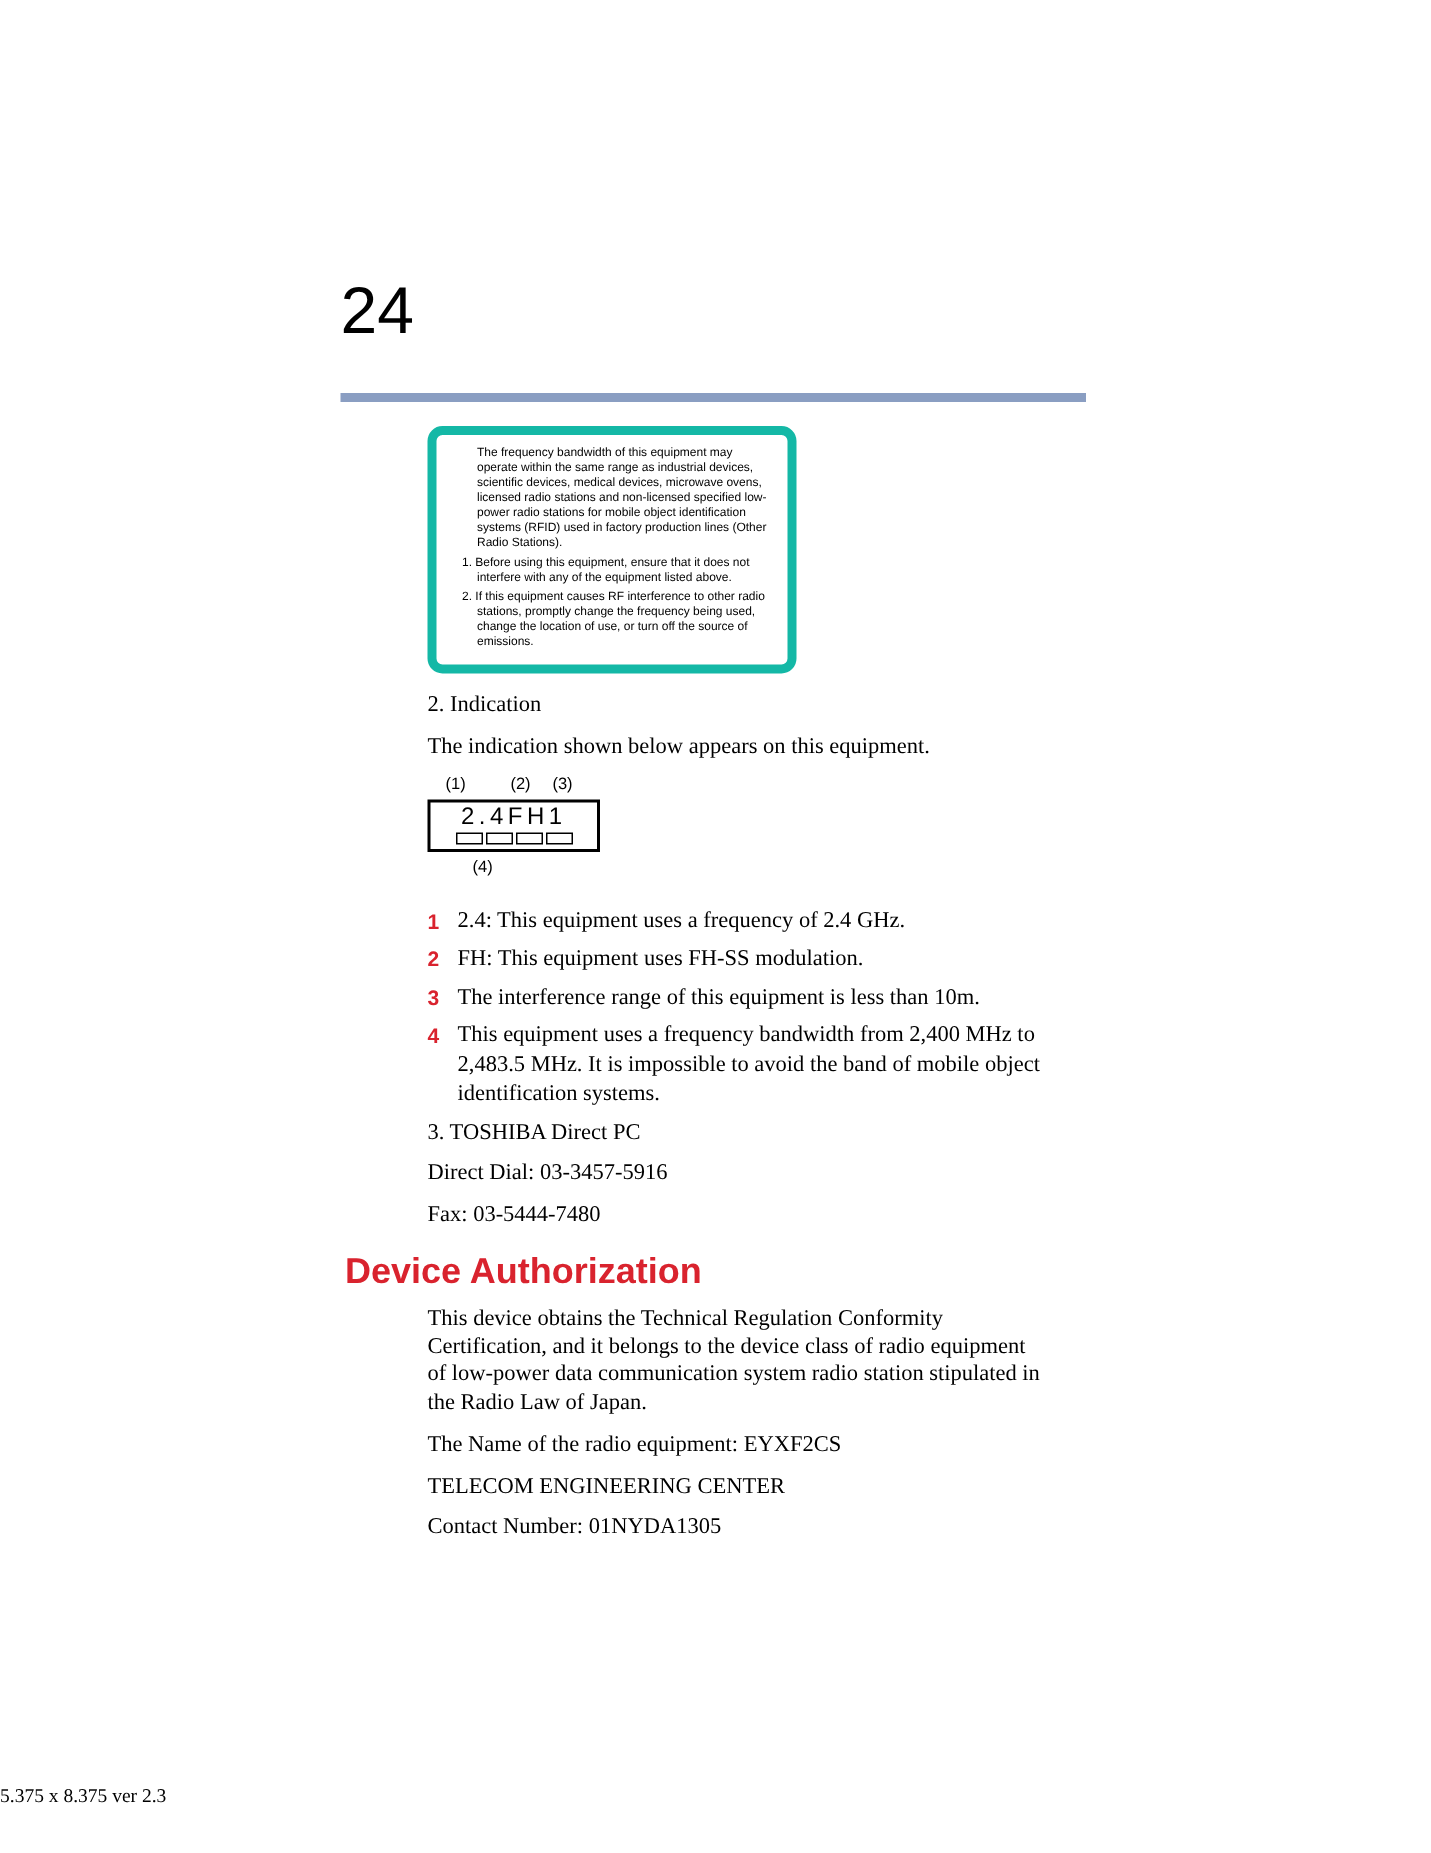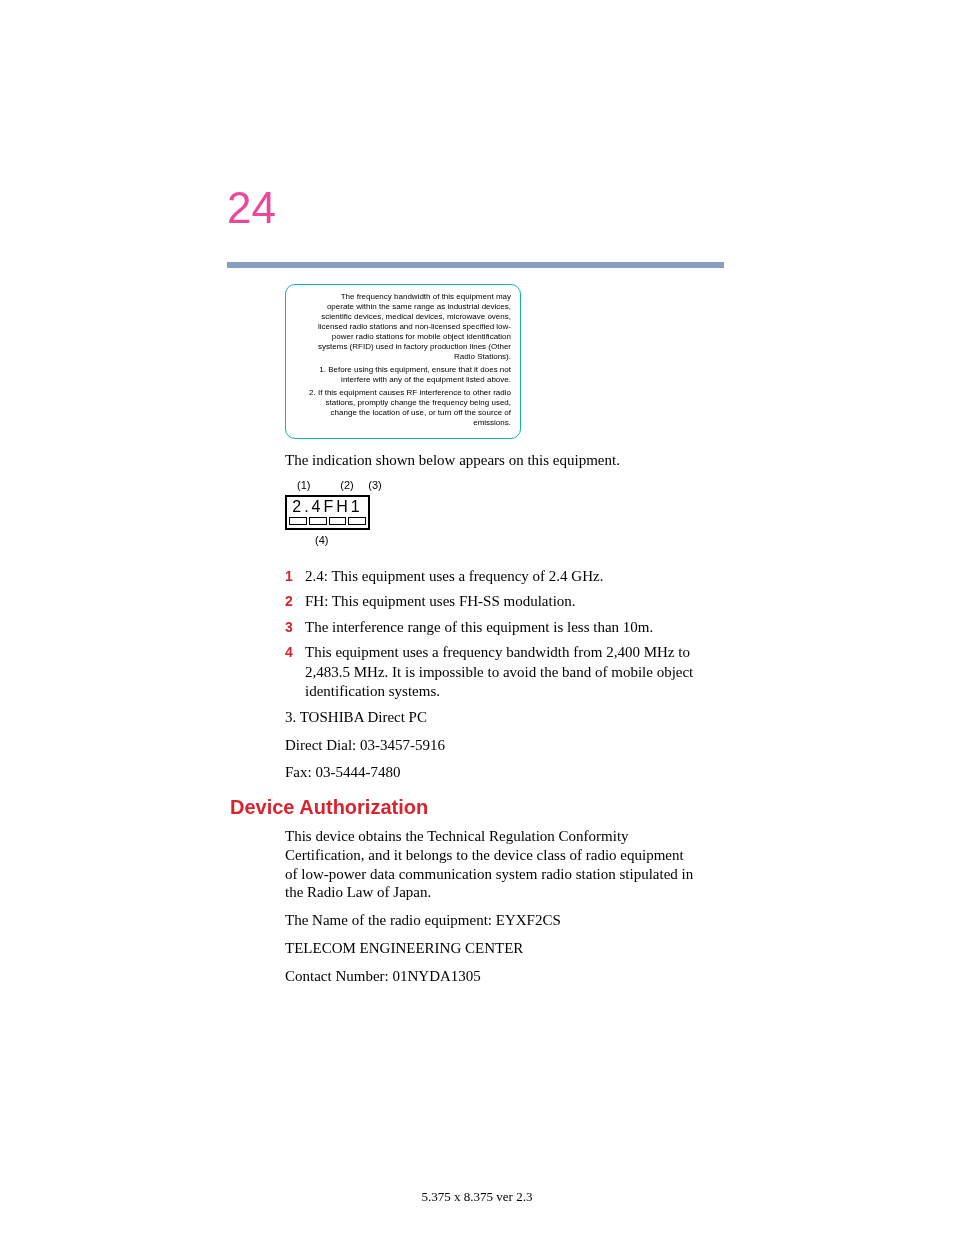--- a/index.html
+++ b/index.html
@@ -18,49 +18,48 @@
     width: 954px;
     height: 1235px;
   }
   .page-number {
     position: absolute;
     top: 186px;
     left: 227px;
     font-family: Arial, Helvetica, sans-serif;
     font-size: 44px;
     font-weight: 400;
-    color: #ec4899;
+    color: #000000;
     line-height: 1;
   }
   .hr-band {
     position: absolute;
     top: 262px;
     left: 227px;
     width: 497px;
     height: 6px;
     background: #8a9ec2;
   }
   .content {
     position: absolute;
     top: 284px;
     left: 285px;
     width: 410px;
     font-family: "Times New Roman", Times, serif;
     color: #000;
   }
   .notice-box {
-    border: 1px solid #14b8a6;
+    border: 6px solid #14b8a6;
     border-radius: 10px;
     padding: 7px 9px 7px 9px;
     font-family: Arial, Helvetica, sans-serif;
     font-size: 8px;
     line-height: 1.25;
     width: 216px;
     margin: 0 0 12px 0;
-    text-align: right;
   }
   .notice-box .intro {
     margin: 0 0 3px 18px;
     text-indent: 0;
   }
   .notice-box .item {
     margin: 0 0 3px 0;
     padding-left: 18px;
     text-indent: -10px;
   }
@@ -81,21 +80,21 @@
     left: 0;
     width: 110px;
     display: flex;
     font-size: 11px;
   }
   .ind-top span { display:inline-block; text-align:center; }
   .ind-outer {
     position: absolute;
     top: 16px;
     left: 0;
-    width: 85px;
+    width: 115px;
     border: 2px solid #000;
     padding: 1px 2px 3px 2px;
     box-sizing: border-box;
   }
   .ind-text {
     font-size: 16px;
     letter-spacing: 3px;
     font-family: Arial, Helvetica, sans-serif;
     text-align: center;
     line-height: 1.1;
@@ -138,49 +137,50 @@
     flex: 0 0 20px;
     font-size: 14px;
   }
   .num-item .t {
     flex: 1;
   }
   .section-title {
     font-family: Arial, Helvetica, sans-serif;
     font-weight: bold;
     color: #d9232e;
-    font-size: 20px;
+    font-size: 24px;
     margin: 14px 0 8px -55px;
   }
   .footer {
     position: absolute;
     top: 1189px;
     left: 0;
     width: 954px;
-    text-align: center;
+    text-align: left;
     font-size: 13px;
     font-family: "Times New Roman", Times, serif;
   }
 </style>
 </head>
 <body>
 
 <div class="page">
 
   <div class="page-number">24</div>
   <div class="hr-band"></div>
 
   <div class="content">
 
     <div class="notice-box">
       <p class="intro">The frequency bandwidth of this equipment may operate within the same range as industrial devices, scientific devices, medical devices, microwave ovens, licensed radio stations and non-licensed specified low-power radio stations for mobile object identification systems (RFID) used in factory production lines (Other Radio Stations).</p>
       <p class="item">1. Before using this equipment, ensure that it does not interfere with any of the equipment listed above.</p>
       <p class="item">2. If this equipment causes RF interference to other radio stations, promptly change the frequency being used, change the location of use, or turn off the source of emissions.</p>
     </div>
 
+    <p class="para">2. Indication</p>
     <p class="para">The indication shown below appears on this equipment.</p>
 
     <div class="indication-graphic">
       <div class="ind-top">
         <span style="width:36px;text-align:left;padding-left:12px;">(1)</span>
         <span style="width:28px;">(2)</span>
         <span style="width:28px;">(3)</span>
       </div>
       <div class="ind-outer">
         <div class="ind-text">2.4FH1</div>

